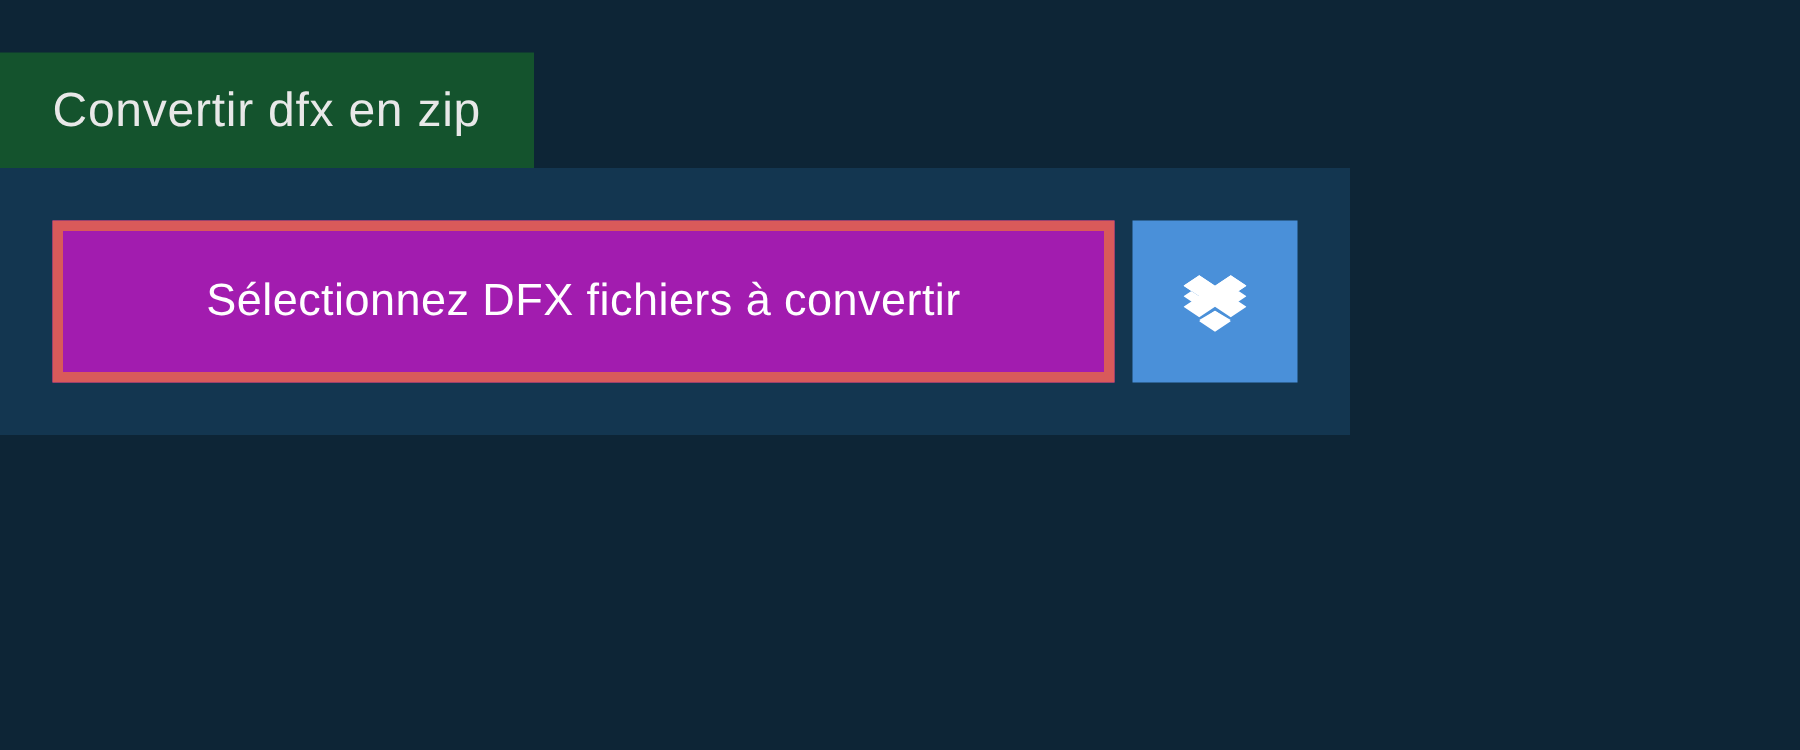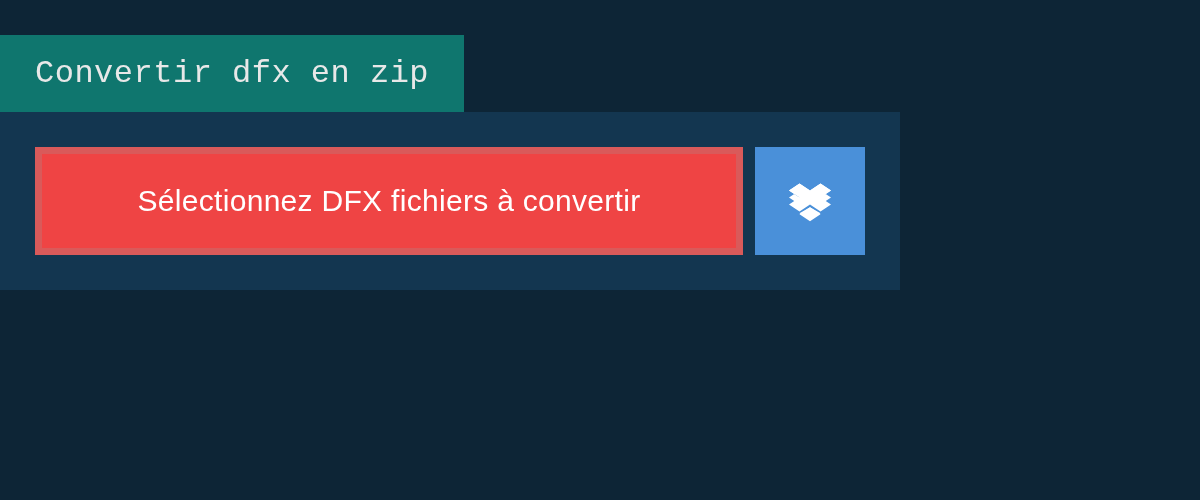--- a/index.html
+++ b/index.html
@@ -16,44 +16,43 @@
       overflow: hidden;
     }
     
     .tab-container {
       margin-left: 0;
       padding-top: 35px;
     }
     
     .tab {
       display: inline-block;
-      background: #0f766e;
+      background: #14532d;
       color: #e8e8e8;
       font-size: 32px;
       font-weight: 300;
       padding: 20px 35px;
       letter-spacing: 0.5px;
-      font-family: Liberation Mono, monospace;
     }
     
     .content-area {
       background: #133650;
       padding: 35px;
       width: 900px;
     }
     
     .button-row {
       display: flex;
       gap: 12px;
       align-items: stretch;
     }
     
     .select-button {
       flex: 1;
-      background: #ef4444;
+      background: #a21caf;
       border: 7px solid #d95a5a;
       color: #ffffff;
       font-size: 30px;
       font-weight: 300;
       padding: 30px 25px;
       text-align: center;
       cursor: pointer;
       letter-spacing: 0.3px;
     }
     

